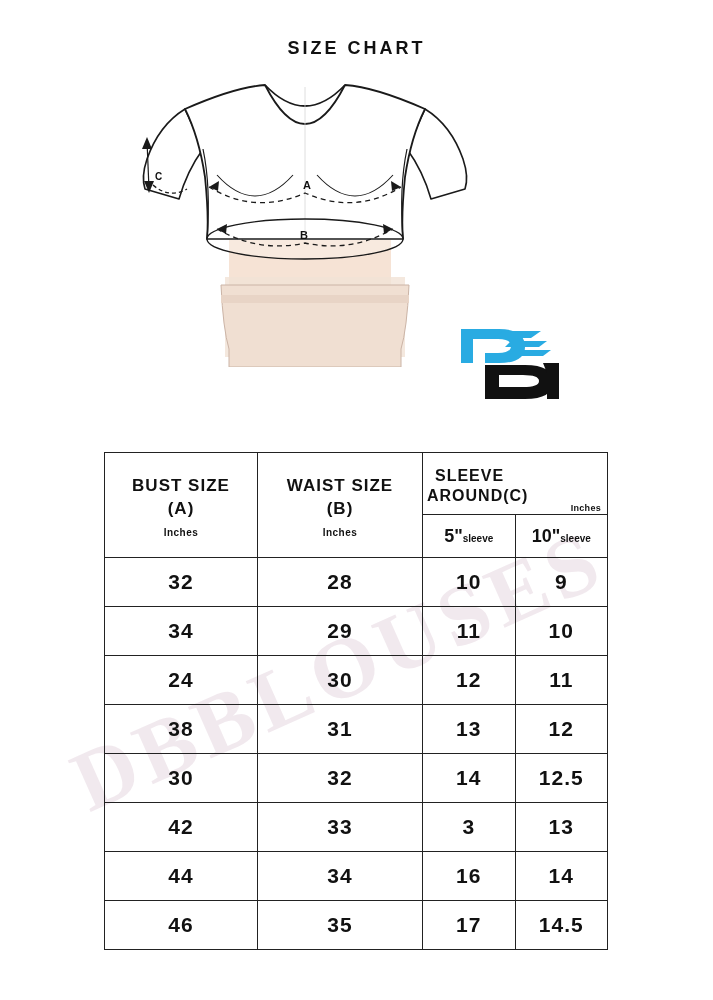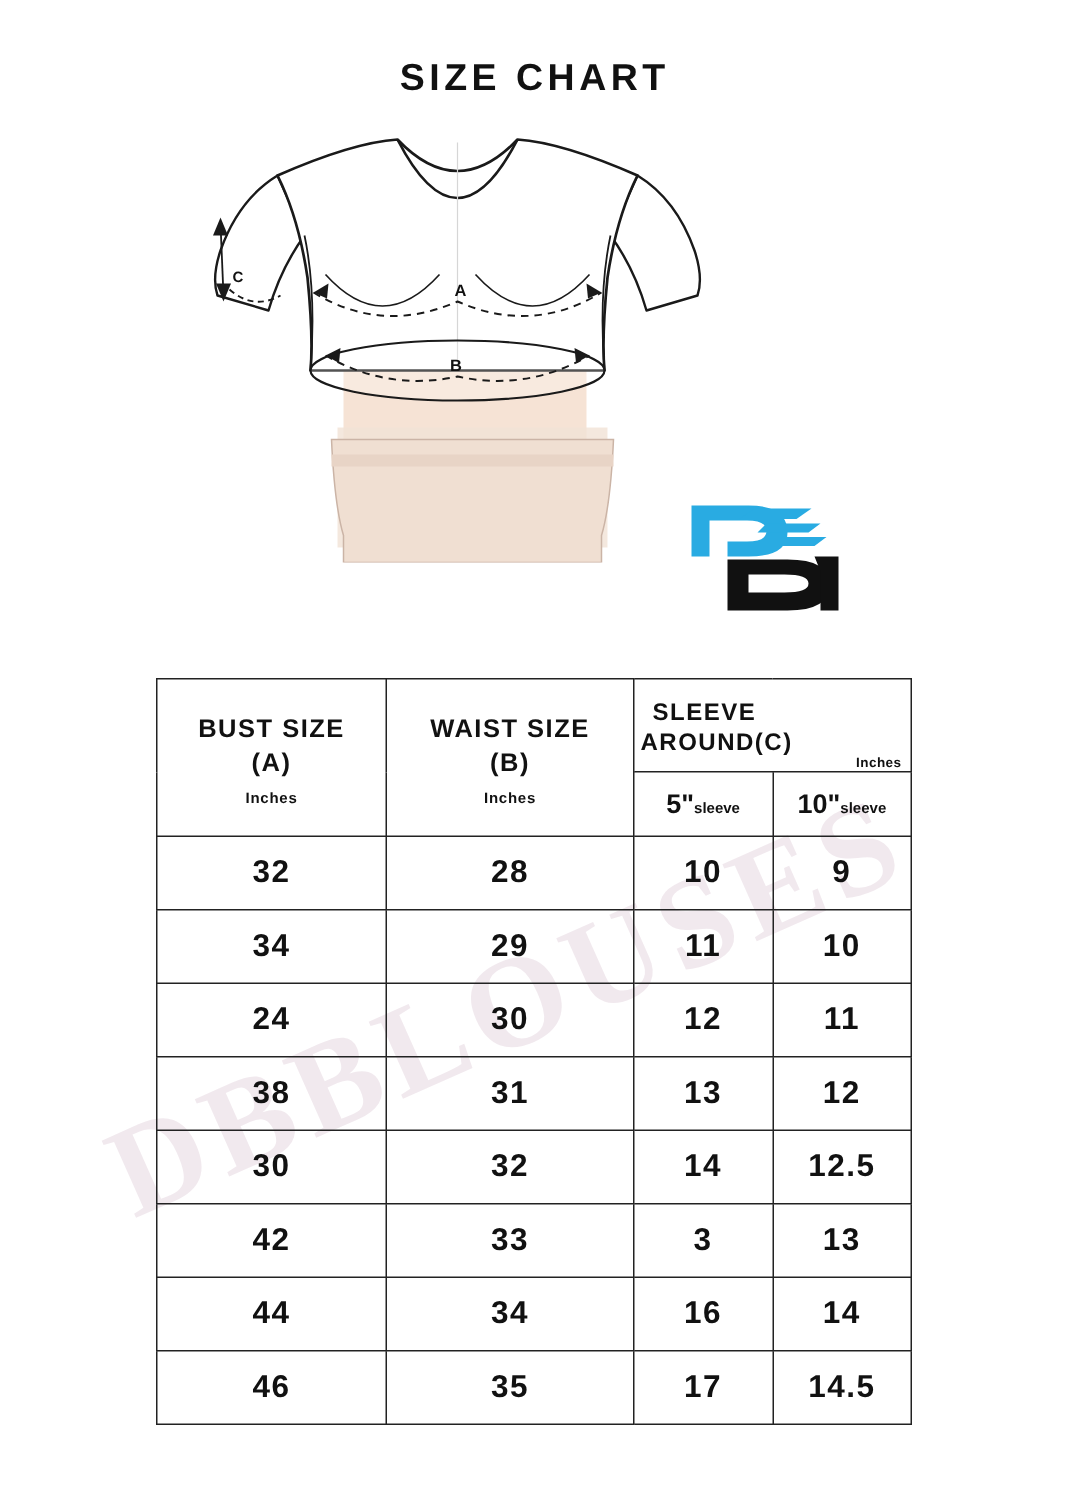--- a/index.html
+++ b/index.html
@@ -12,21 +12,21 @@
     height: 1000px;
     position: relative;
     font-family: "Liberation Sans", sans-serif;
     color: #111111;
     overflow: hidden;
   }
 
   
   .title {
     text-align: center;
-    font-size: 25px;
+    font-size: 18px;
     font-weight: bold;
     letter-spacing: 3px;
     color: #111;
     margin-top: 38px;
   }
 
   
   .illustration-wrap {
     position: relative;
     width: 713px;

